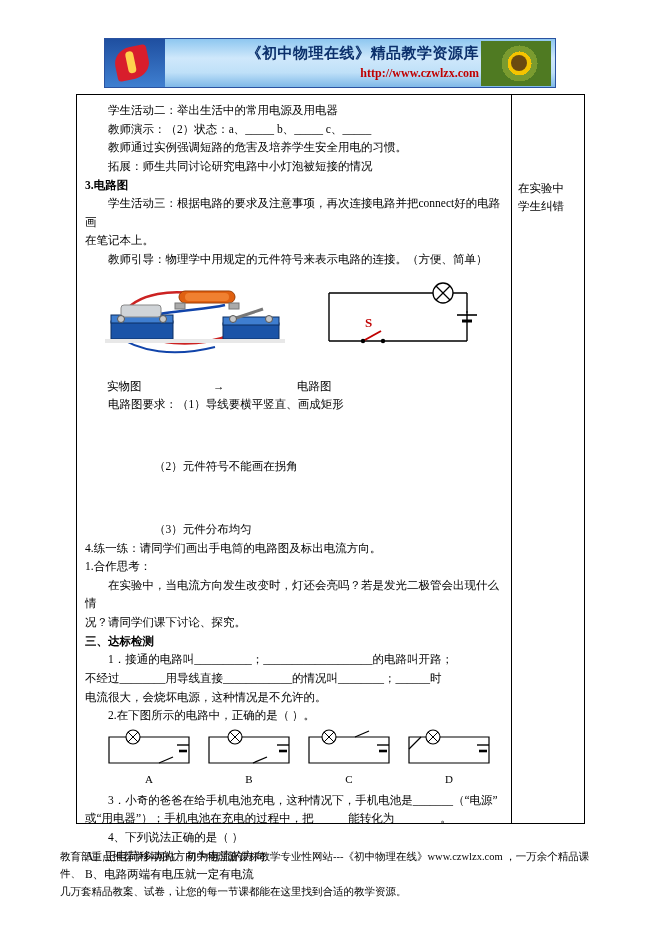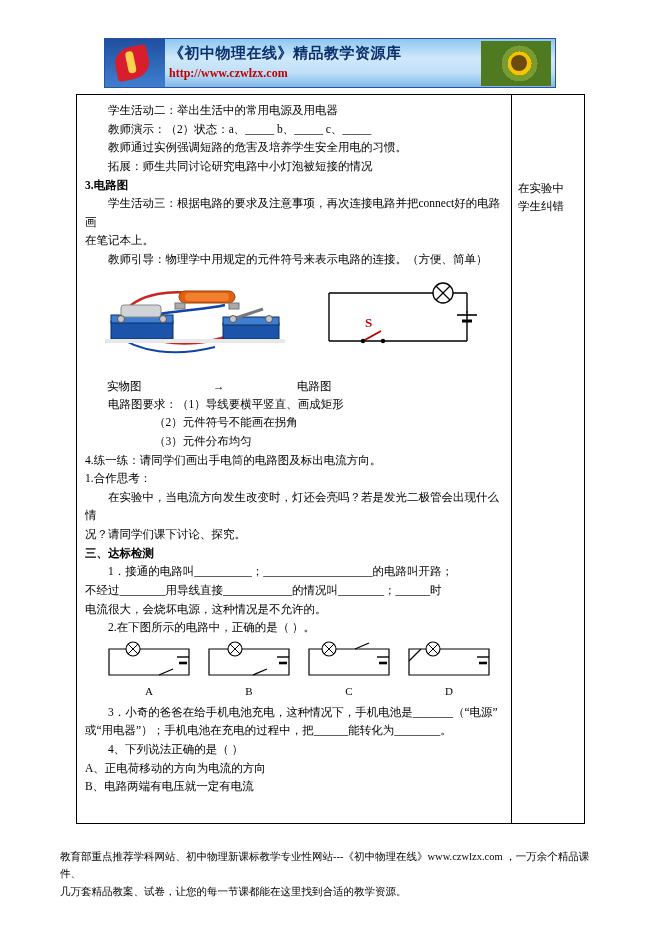--- a/index.html
+++ b/index.html
@@ -53,21 +53,21 @@
     left: 12px; top: 4px;
     width: 8px; height: 22px;
     background: #ffd24d;
     border-radius: 4px;
   }
   .banner-text {
     position: absolute;
     left: 64px;
     top: 5px;
     width: 310px;
-    text-align: left;
+    text-align: right;
   }
   .banner-title {
     font-family: "Liberation Serif", serif;
     font-weight: bold;
     font-size: 15px;
     color: #0b2f6b;
     letter-spacing: 0.5px;
     white-space: nowrap;
   }
   .banner-url {
@@ -118,21 +118,21 @@
     left: 435px; top: 0;
     width: 73px;
     height: 100%;
     box-sizing: border-box;
     padding: 84px 4px 0 6px;
     font-size: 11.5px;
     line-height: 1.6;
   }
   .p { margin: 0; }
   .indent1 { text-indent: 2em; }
-  .indent3 { text-indent: 6em; }
+  .indent3 { text-indent: 6em; margin-top: 44px; }
   .bold { font-weight: bold; }
 
   
   .fig-row {
     position: relative;
     height: 92px;
     margin-top: 4px;
   }
   .fig-photo {
     position: absolute;

